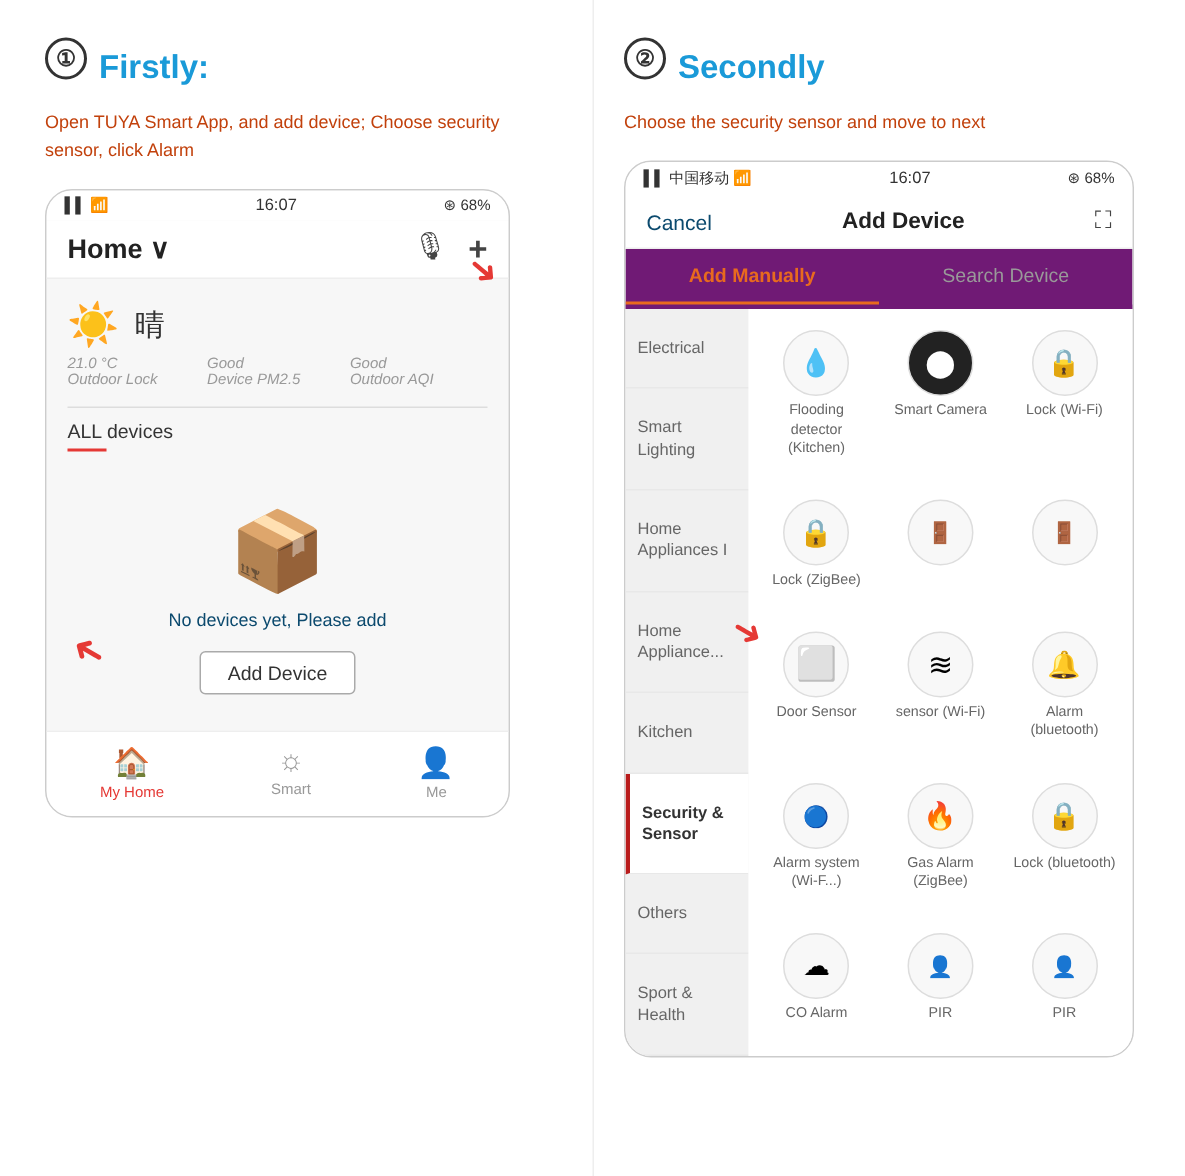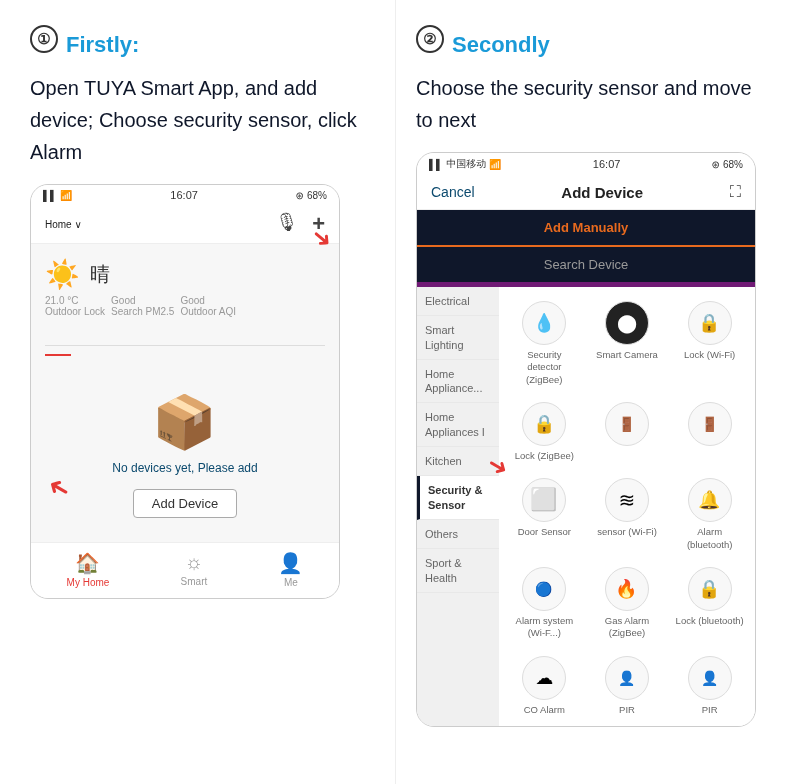--- a/index.html
+++ b/index.html
@@ -47,22 +47,22 @@
     }
 
     .step-title {
       font-size: 22px;
       font-weight: bold;
       color: #1a9ad8;
       margin-top: 12px;
     }
 
     .step-desc {
-      font-size: 20px;
-      color: #0f172a;
+      font-size: 12px;
+      color: #c2410c;
       line-height: 1.6;
       margin-bottom: 16px;
     }
 
     
     .phone-mockup {
       width: 310px;
       border: 1.5px solid #ccc;
       border-radius: 18px;
       overflow: hidden;
@@ -90,22 +90,22 @@
     .phone-nav-bar {
       background: #fff;
       display: flex;
       justify-content: space-between;
       align-items: center;
       padding: 6px 14px;
       border-bottom: 1px solid #eee;
     }
 
     .home-title {
-      font-size: 10px;
-      font-weight: normal;
+      font-size: 18px;
+      font-weight: bold;
       color: #222;
     }
 
     .nav-icons {
       display: flex;
       gap: 14px;
       font-size: 18px;
       color: #444;
     }
 
@@ -126,24 +126,25 @@
       color: #f0a500;
     }
 
     .weather-text {
       font-size: 20px;
       color: #333;
     }
 
     .weather-stats {
       display: flex;
-      gap: 6px;
+      gap: 33px;
       font-size: 11px;
       color: #666;
-      margin-bottom: 28px;
+      margin-bottom: 12px;
+      font-style: italic;
     }
 
     .weather-stat span {
       display: block;
       color: #999;
       font-size: 10px;
     }
 
     .divider {
       height: 1px;
@@ -256,23 +257,22 @@
       color: #222;
     }
 
     .expand-icon {
       font-size: 16px;
       color: #444;
     }
 
     .tab-row {
       display: flex;
-      background: #0f172a;
-      border-bottom: 5px solid #701a75;
-      flex-direction: column;
+      background: #701a75;
+      border-bottom: 3px solid #701a75;
     }
 
     .tab-item {
       flex: 1;
       text-align: center;
       padding: 10px 0;
       font-size: 13px;
       color: #999;
     }
 
@@ -286,32 +286,32 @@
       display: flex;
       background: #f5f5f5;
     }
 
     .category-sidebar {
       width: 82px;
       background: #f0f0f0;
     }
 
     .category-item {
-      padding: 7px 8px;
+      padding: 19px 8px;
       font-size: 11px;
       color: #666;
       border-bottom: 1px solid #e8e8e8;
       line-height: 1.3;
     }
 
     .category-item.active {
       background: #fff;
       color: #333;
       font-weight: bold;
-      border-left: 3px solid #0f172a;
+      border-left: 3px solid #b91c1c;
     }
 
     .devices-grid {
       flex: 1;
       display: grid;
       grid-template-columns: repeat(3, 1fr);
       gap: 4px;
       padding: 6px;
       background: #fff;
     }
@@ -393,30 +393,31 @@
             <span class="weather-icon">☀️</span>
             <span class="weather-text">晴</span>
           </div>
           <div class="weather-stats">
             <div class="weather-stat">
               <span>21.0 °C</span>
               <span>Outdoor Lock</span>
             </div>
             <div class="weather-stat">
               <span>Good</span>
-              <span>Search PM2.5</span>
+              <span>Device PM2.5</span>
             </div>
             <div class="weather-stat">
               <span>Good</span>
               <span>Outdoor AQI</span>
             </div>
           </div>
 
           <div class="divider"></div>
 
+          <div class="all-devices-label">ALL devices</div>
           <div class="all-devices-line"></div>
 
           <div class="empty-box">
             <div class="box-icon">📦</div>
             <div class="no-devices-text">No devices yet, Please add</div>
             <button class="add-device-btn">Add Device</button>
           </div>
         </div>
 
         <div class="phone-bottom-nav">
@@ -472,33 +473,33 @@
         <div class="tab-row">
           <div class="tab-item active">Add Manually</div>
           <div class="tab-item">Search Device</div>
         </div>
 
         <div class="device-list-area">
 
           <div class="category-sidebar">
             <div class="category-item">Electrical</div>
             <div class="category-item">Smart Lighting</div>
+            <div class="category-item">Home Appliances I</div>
             <div class="category-item">Home Appliance...</div>
-            <div class="category-item">Home Appliances I</div>
             <div class="category-item">Kitchen</div>
             <div class="category-item active">Security &amp; Sensor</div>
             <div class="category-item">Others</div>
             <div class="category-item">Sport &amp; Health</div>
           </div>
 
           <div class="devices-grid">
 
             <div class="device-cell">
               <div class="device-icon-circle">💧</div>
-              <div class="device-label">Security detector (ZigBee)</div>
+              <div class="device-label">Flooding detector (Kitchen)</div>
             </div>
             <div class="device-cell">
               <div class="device-icon-circle dark">⬤</div>
               <div class="device-label">Smart Camera</div>
             </div>
             <div class="device-cell">
               <div class="device-icon-circle">🔒</div>
               <div class="device-label">Lock (Wi-Fi)</div>
             </div>
 

